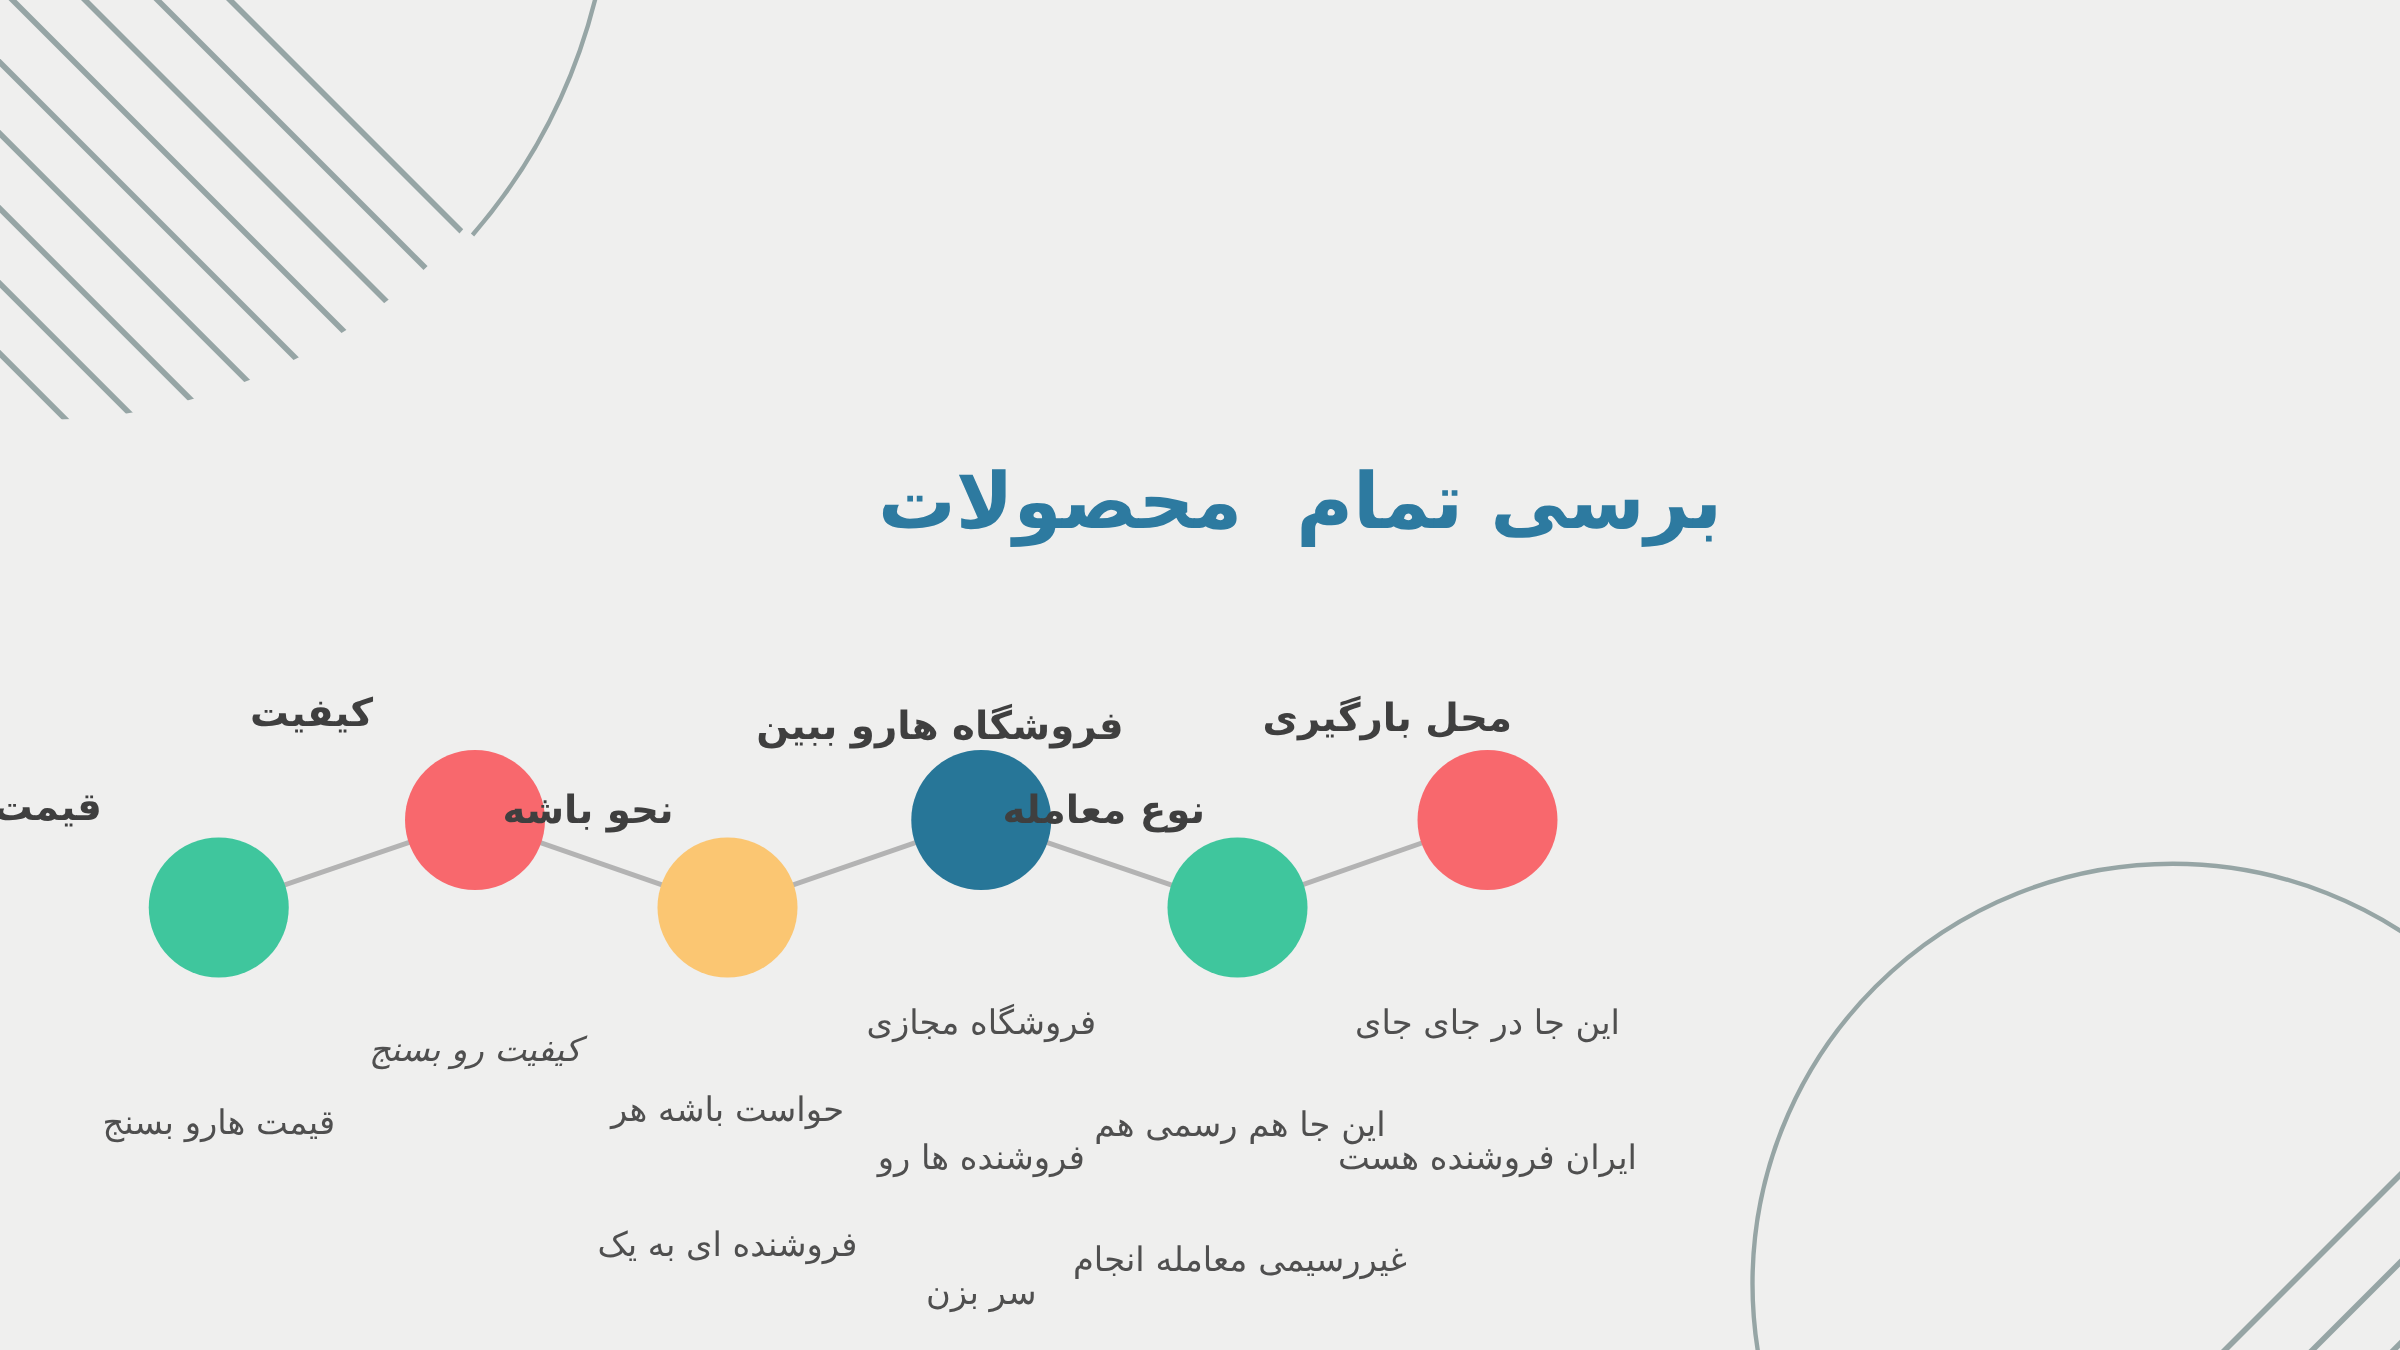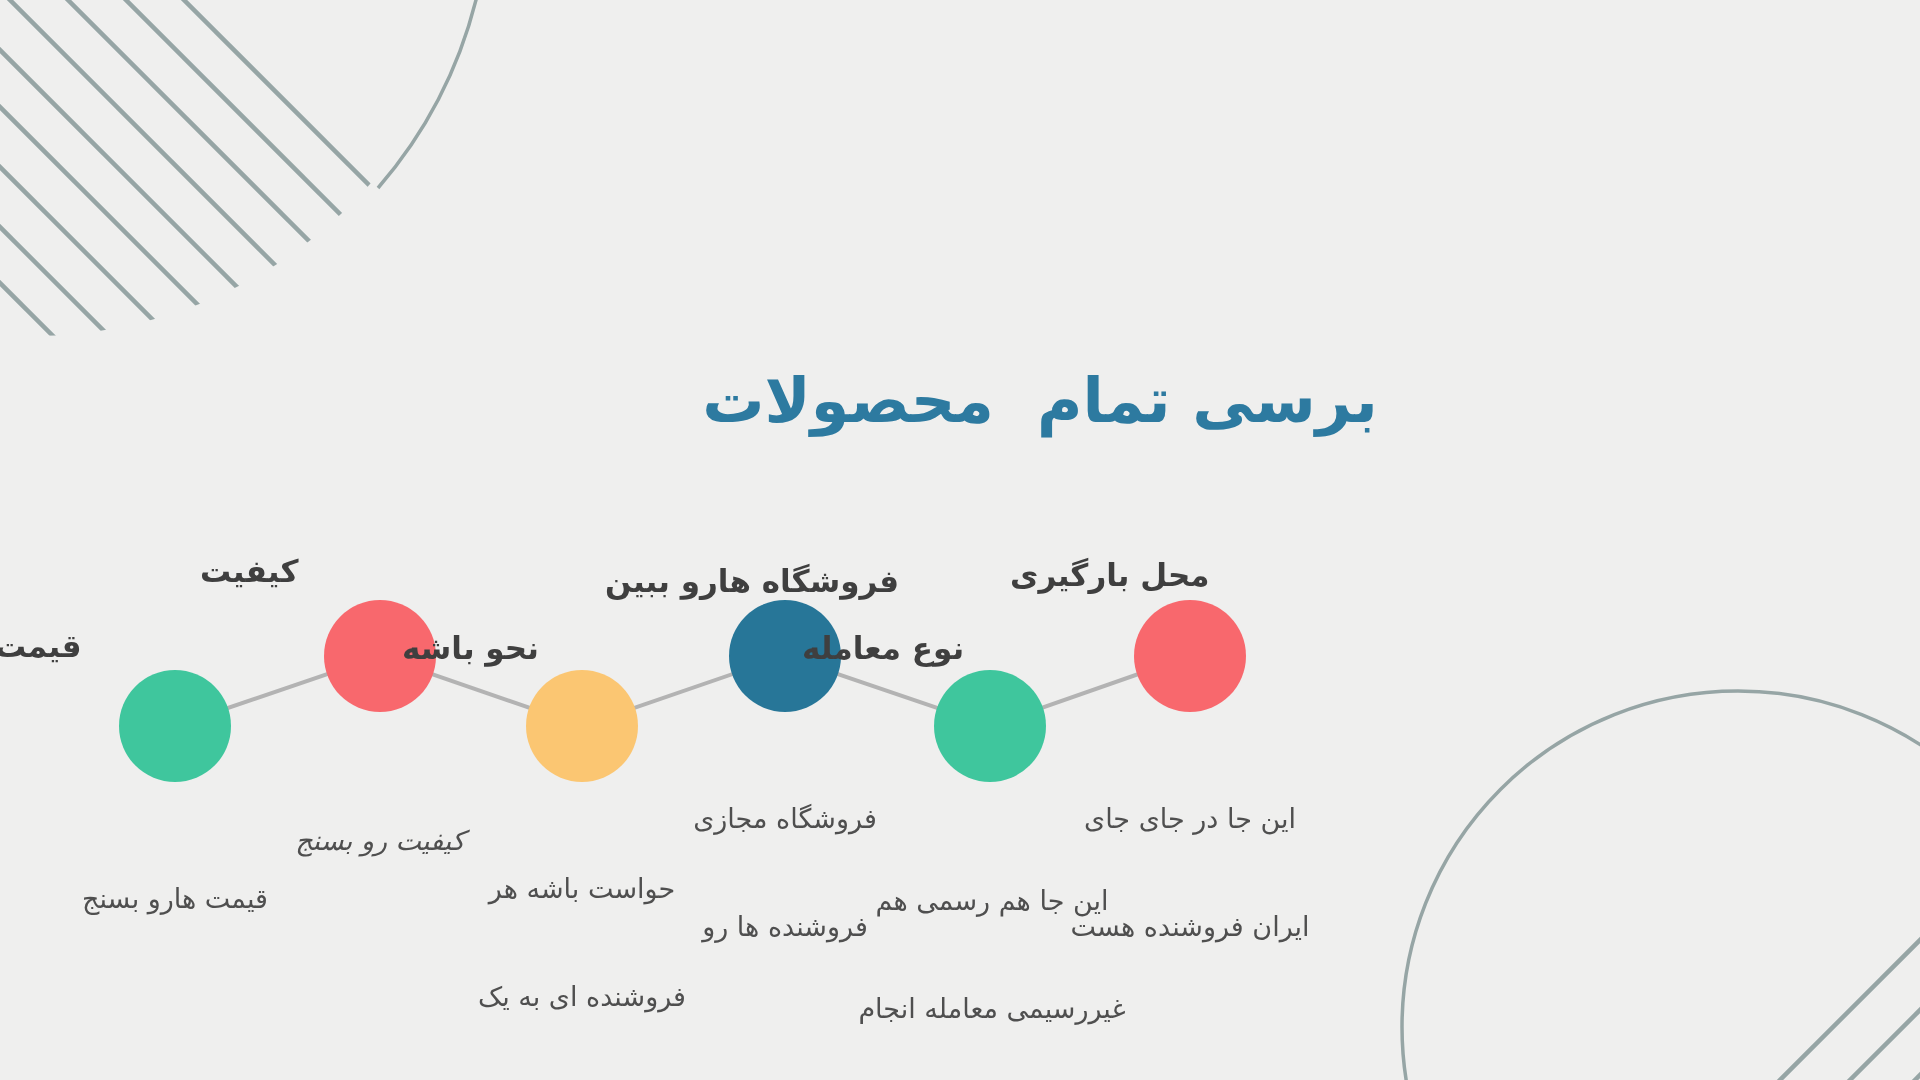--- a/index.html
+++ b/index.html
@@ -101,20 +101,21 @@
       
     </div>
   </div>
 
   <div class="step">
     <div class="step-label lbl-3" dir="rtl">فروشگاه هارو ببین</div>
     <div class="step-circle cir-3" style="background: rgb(39, 118, 152);"></div>
     <div class="step-desc dsc-3" dir="rtl">
       <div>فروشگاه مجازی</div>
       <div>فروشنده ها رو</div>
+      <div>سر بزن</div>
     </div>
   </div>
 
   <div class="step">
     <div class="step-label lbl-4" dir="rtl">نوع معامله</div>
     <div class="step-circle cir-4" style="background: rgb(63, 198, 157);"></div>
     <div class="step-desc dsc-4" dir="rtl">
       <div>این جا هم رسمی هم</div>
       <div>غیررسیمی معامله انجام</div>
       

